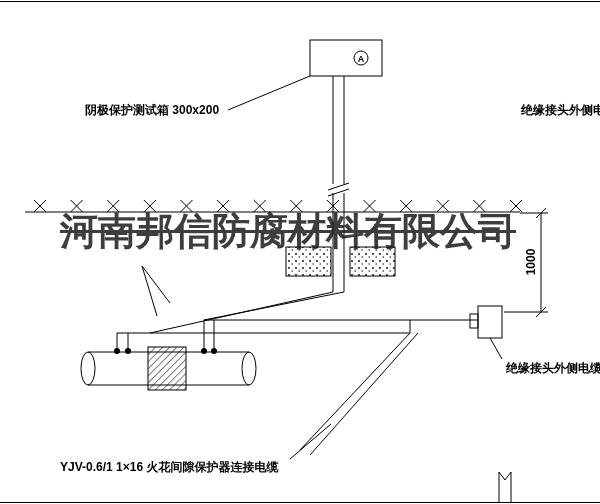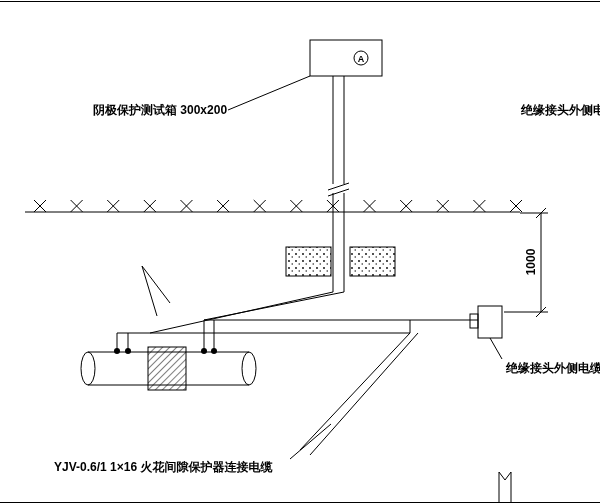--- a/index.html
+++ b/index.html
@@ -151,25 +151,26 @@
         <line x1="499" y1="472" x2="499" y2="503"></line>
         <line x1="511" y1="472" x2="511" y2="503"></line>
         <line x1="499" y1="472" x2="505" y2="480"></line>
         <line x1="511" y1="472" x2="505" y2="480"></line>
       </g>
     </g>
 
     <text x="361" y="61.5" font-size="9" font-weight="bold" text-anchor="middle" fill="#000">A</text>
   </svg>
 
-  <div class="lbl" style="left:85px; top:103px;margin-left:8px;">阴极保护测试箱 300x200</div>
+  <div class="lbl" style="left:85px; top:103px;">阴极保护测试箱 300x200</div>
 
   <div class="lbl" style="left:521px; top:103px;">绝缘接头外侧电缆</div>
 
 
   <div class="lbl" style="left:506px; top:361px;">绝缘接头外侧电缆</div>
 
-  <div class="lbl" style="left:54px; top:460px;text-align:center;">YJV-0.6/1 1×16  火花间隙保护器连接电缆</div>
+  <div class="lbl" style="left:60px; top:460px;text-align:center;">YJV-0.6/1 1×16  火花间隙保护器连接电缆</div>
 
   <div class="dim-text">1000</div>
 
+  <div class="watermark">河南邦信防腐材料有限公司</div>
 
 </div>
 
 </body></html>

